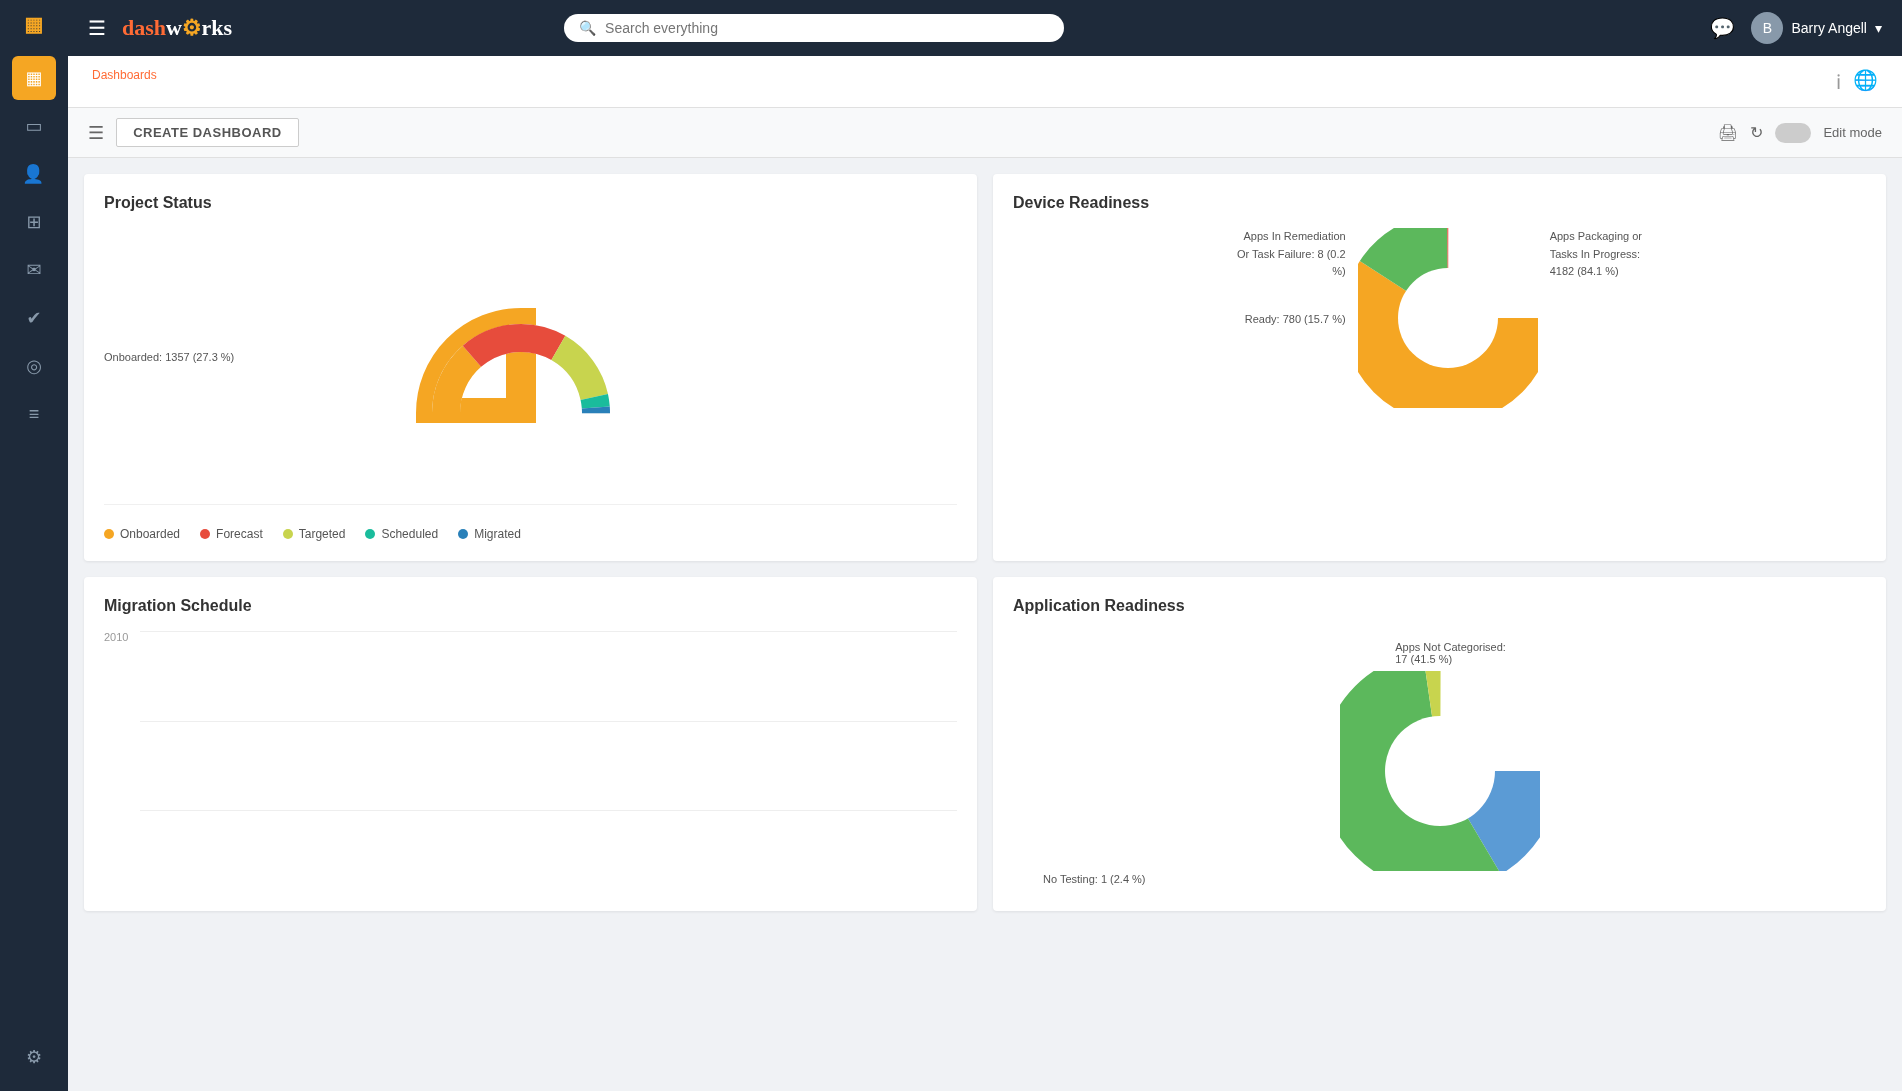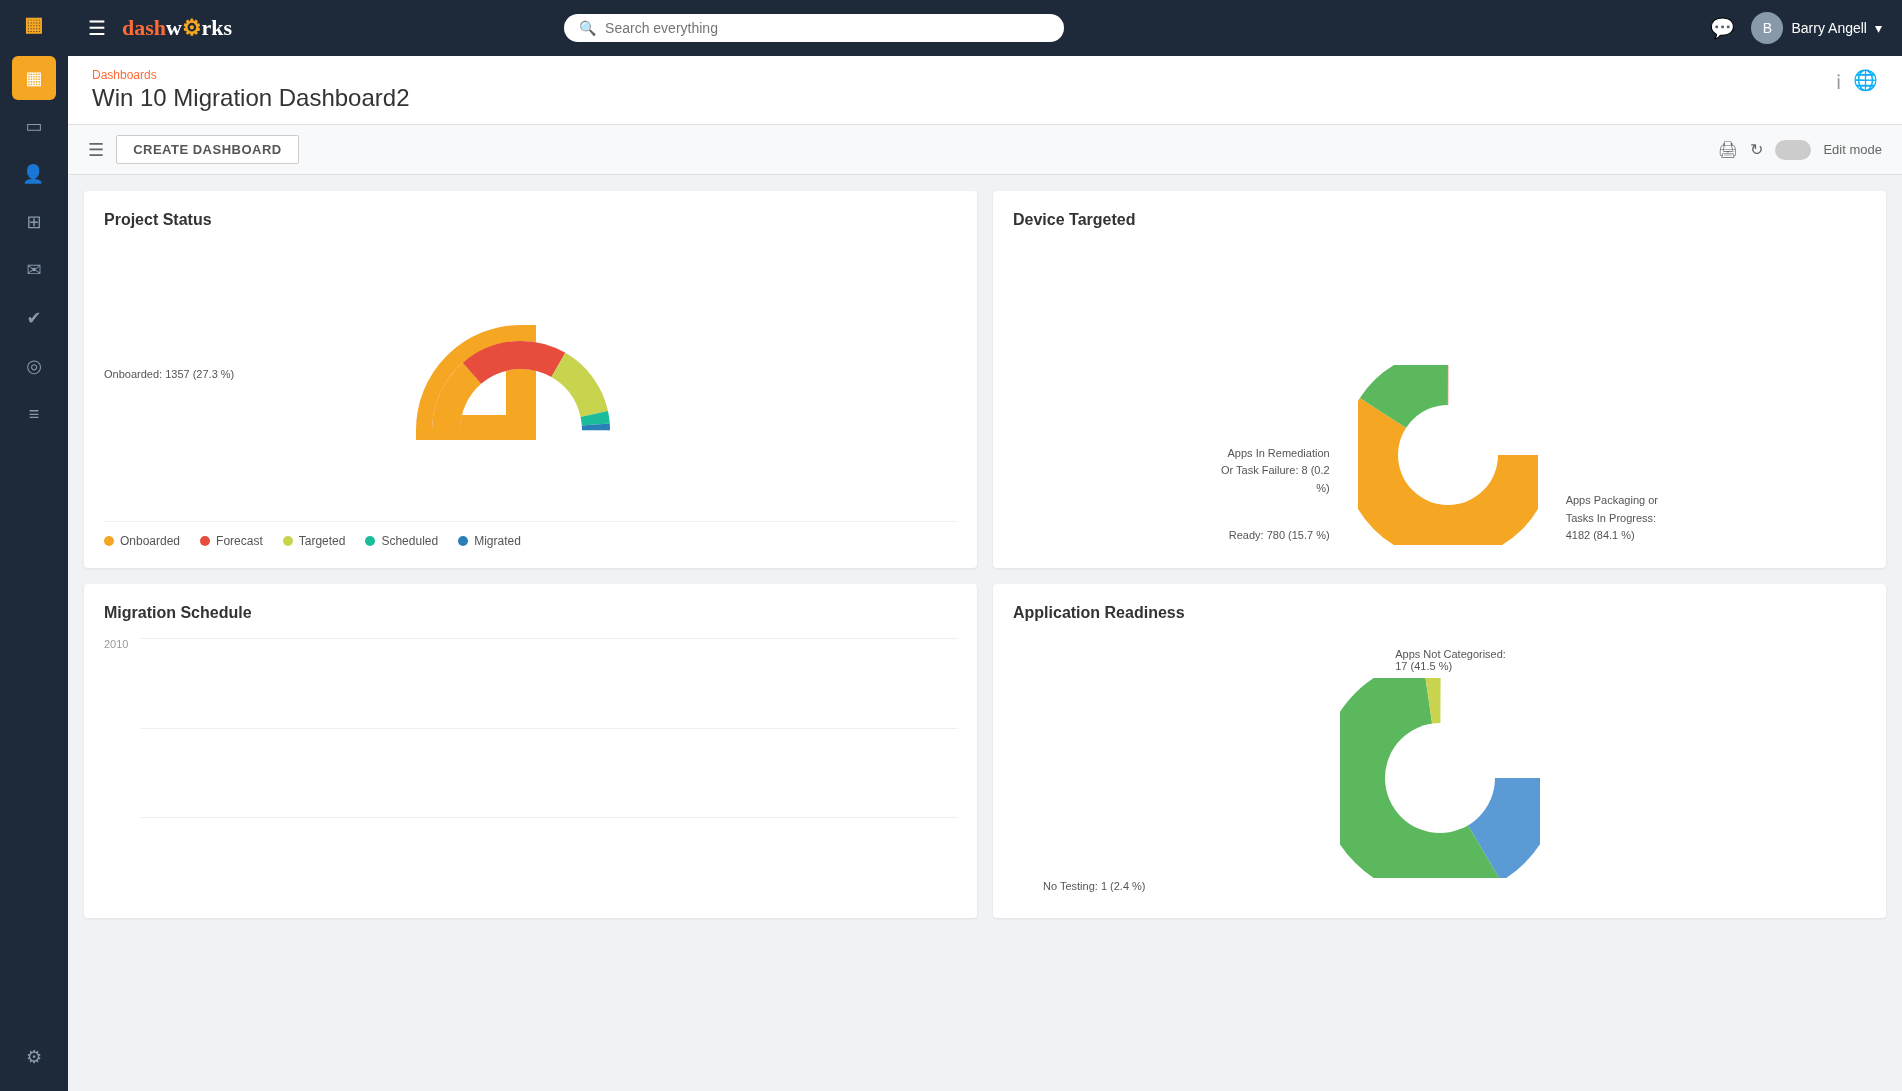--- a/index.html
+++ b/index.html
@@ -40,21 +40,21 @@
     .toolbar-right { margin-left: auto; display: flex; align-items: center; gap: 12px; color: #666; font-size: 16px; }
     .edit-mode-label { font-size: 13px; color: #666; }
     .toggle { width: 36px; height: 20px; background: #ccc; border-radius: 10px; cursor: pointer; position: relative; }
 
     
     .content { flex: 1; overflow-y: auto; padding: 16px; }
     .dashboard-grid { display: grid; grid-template-columns: 1fr 1fr; gap: 16px; }
     .card { background: white; border-radius: 4px; padding: 20px; box-shadow: 0 1px 3px rgba(0,0,0,0.08); }
     .card-title { font-size: 16px; font-weight: 600; color: #333; margin-bottom: 16px; }
 
-    .legend { display: flex; flex-wrap: wrap; gap: 8px 20px; margin-top: 16px; padding-top: 12px; border-top: 1px solid #f0f0f0; }
+    .legend { display: flex; flex-wrap: wrap; gap: 8px 20px; margin-top: 16px; padding-top: 22px; border-top: 1px solid #f0f0f0; }
     .legend-item { display: flex; align-items: center; gap: 6px; font-size: 12px; color: #555; }
     .legend-dot { width: 10px; height: 10px; border-radius: 50%; flex-shrink: 0; }
 
     .page-header-row { display: flex; align-items: flex-start; justify-content: space-between; }
     .header-icons { display: flex; gap: 12px; color: #999; font-size: 20px; cursor: pointer; }
   </style>
 </head>
 <body>
 
 <div class="sidebar">
@@ -90,21 +90,20 @@
         <span>Barry Angell</span>
         <span>▾</span>
       </div>
     </div>
   </div>
 
   <div class="page-header">
     <div class="page-header-row">
       <div>
         <div class="breadcrumb">Dashboards</div>
-        <div class="page-title">Win 10 Migration Dashboard2</div>
       </div>
       <div class="header-icons">
         <span>ℹ</span>
         <span>🌐</span>
       </div>
     </div>
   </div>
 
   <div class="toolbar">
     <span class="toolbar-menu">☰</span>
@@ -165,22 +164,22 @@
             <span>Scheduled</span>
           </div>
           <div class="legend-item">
             <div class="legend-dot" style="background:#2980b9;"></div>
             <span>Migrated</span>
           </div>
         </div>
       </div>
 
       <div class="card">
-        <div class="card-title">Device Targeted</div>
-        <div style="display:flex; align-items:flex-end; justify-content:center; height:300px; gap:28px; position:relative;">
+        <div class="card-title">Device Readiness</div>
+        <div style="display:flex; align-items:flex-start; justify-content:center; height:300px; gap:12px; position:relative;">
 
           <div style="font-size:11px; color:#555; text-align:right; line-height:1.6;">
             <div>Apps In Remediation<br>Or Task Failure: 8 (0.2<br>%)</div>
             <div style="margin-top:30px;">Ready: 780 (15.7 %)</div>
           </div>
 
           <svg width="180" height="180" viewBox="0 0 180 180">
 
             <circle cx="90" cy="90" r="70" fill="none" stroke="#f5a623" stroke-width="70" stroke-dasharray="369.6 439.8" stroke-dashoffset="109.9"></circle>
 

